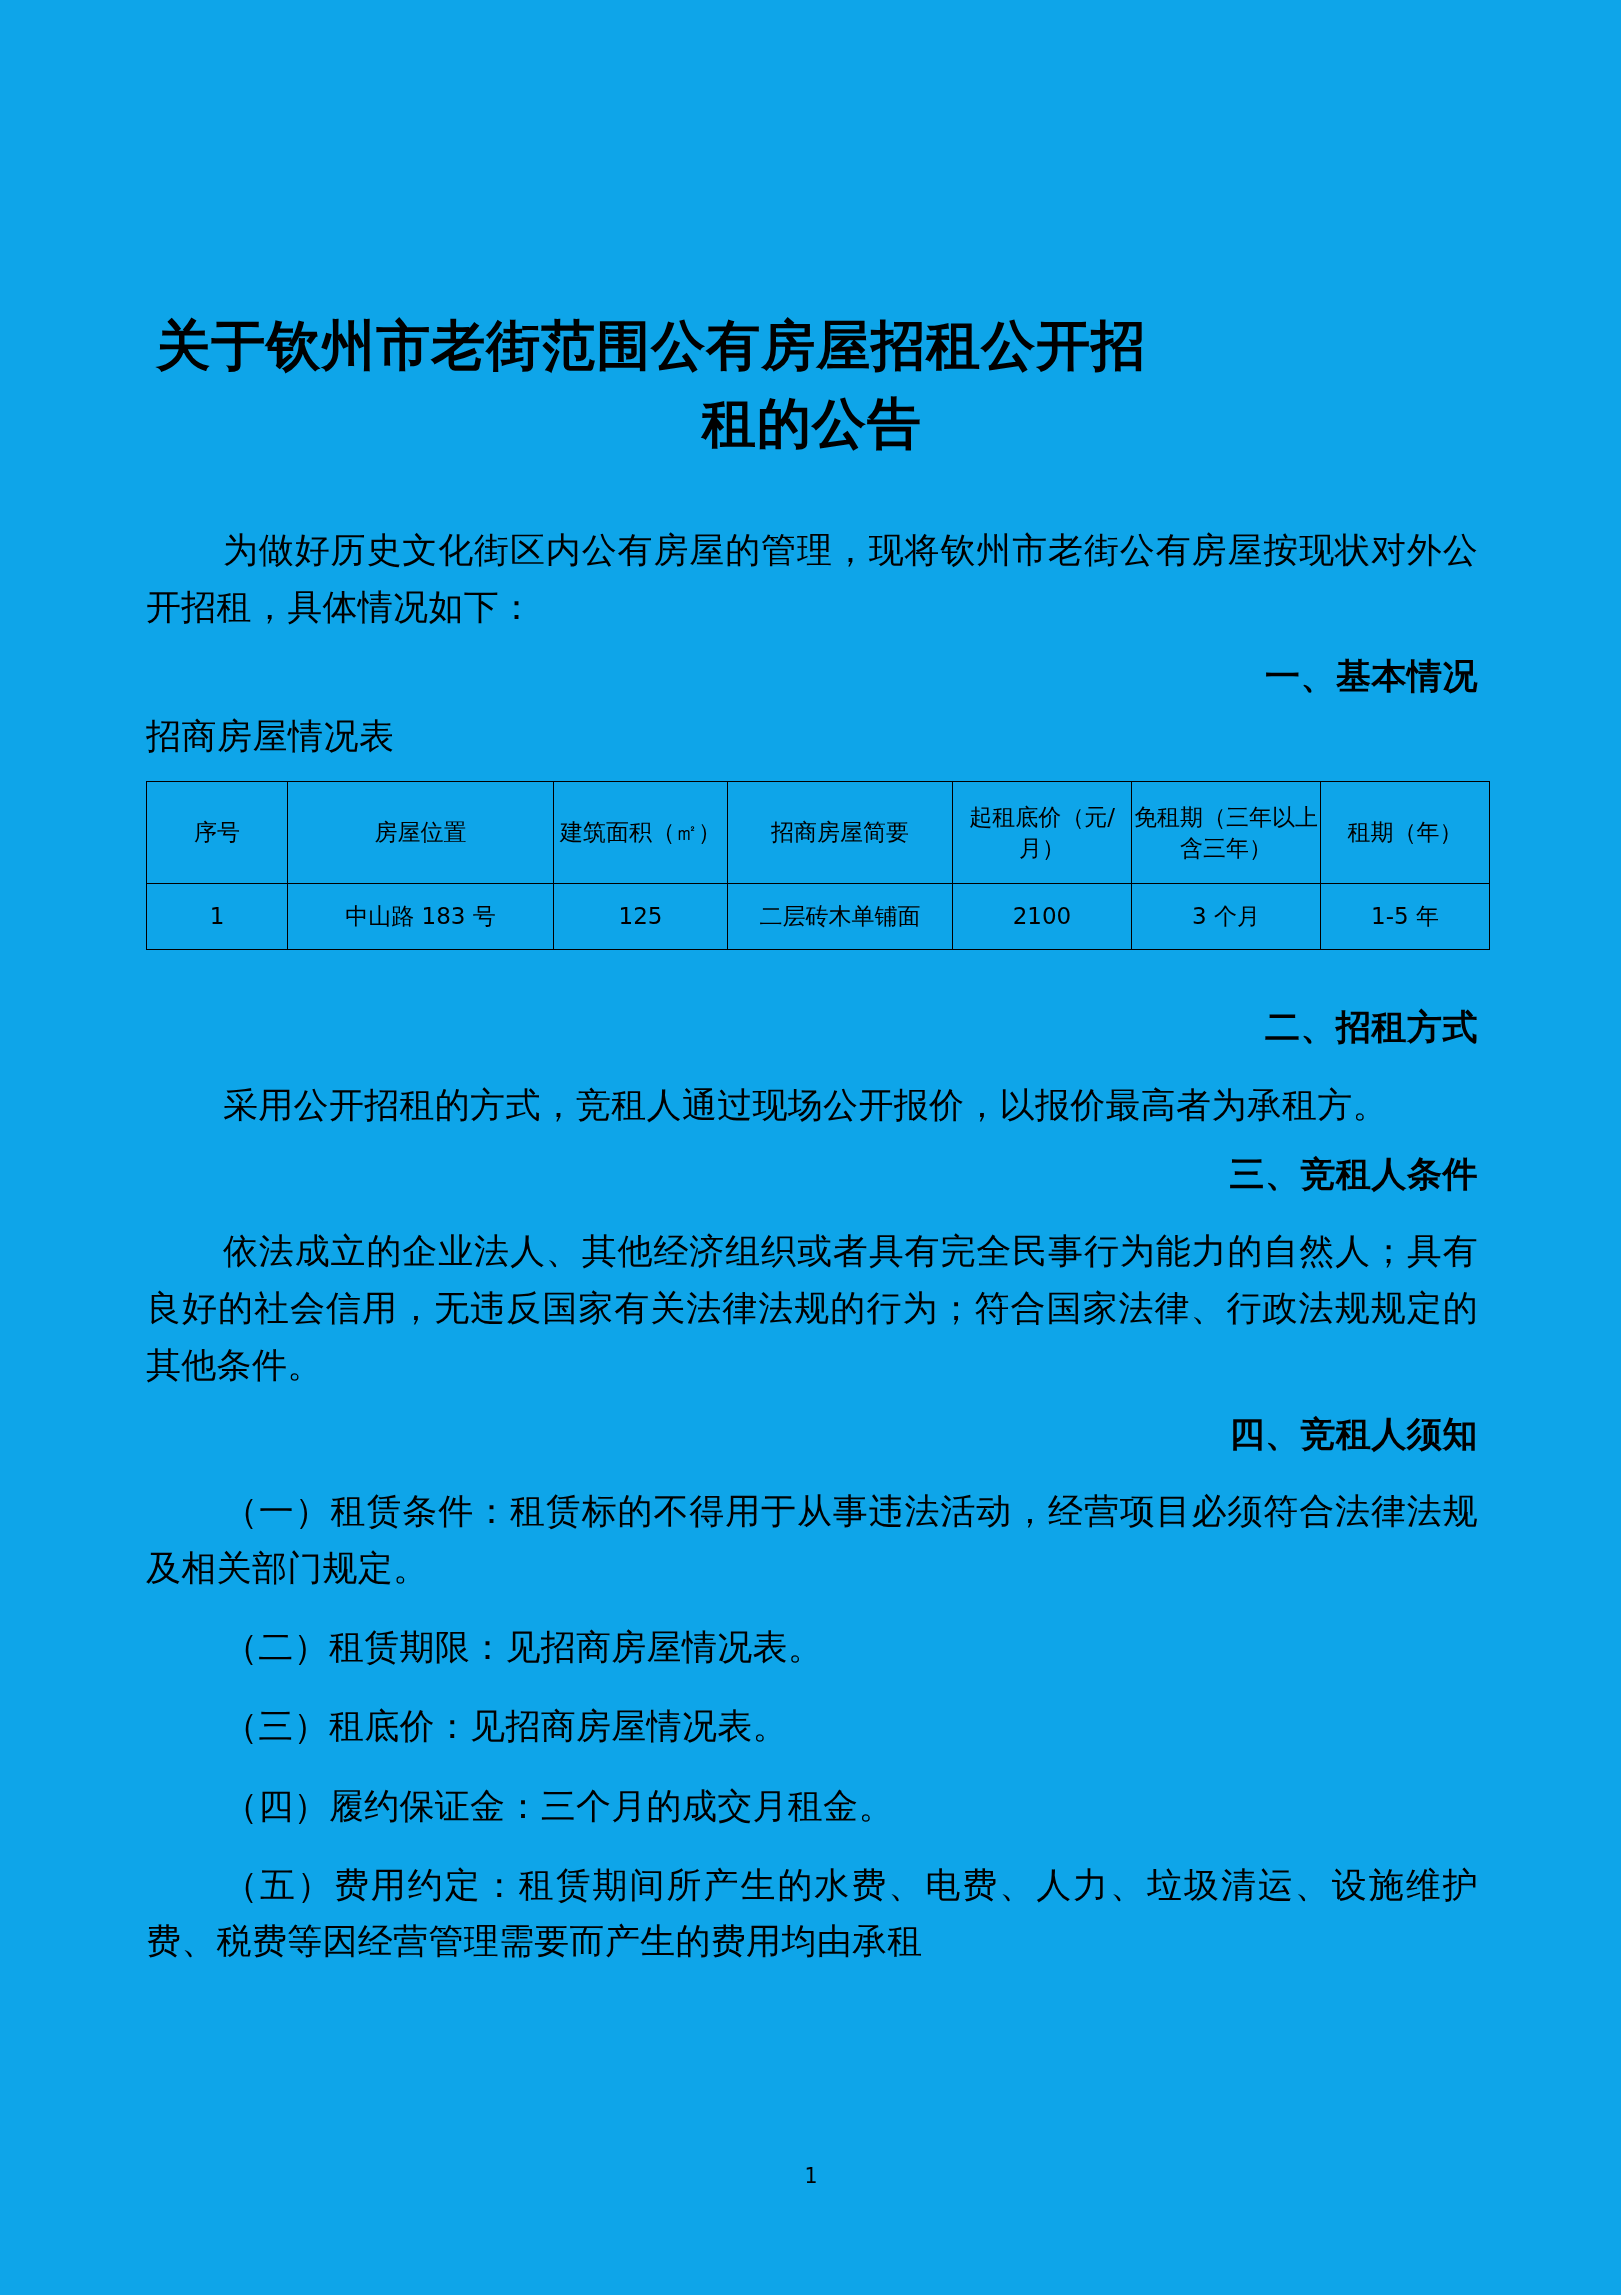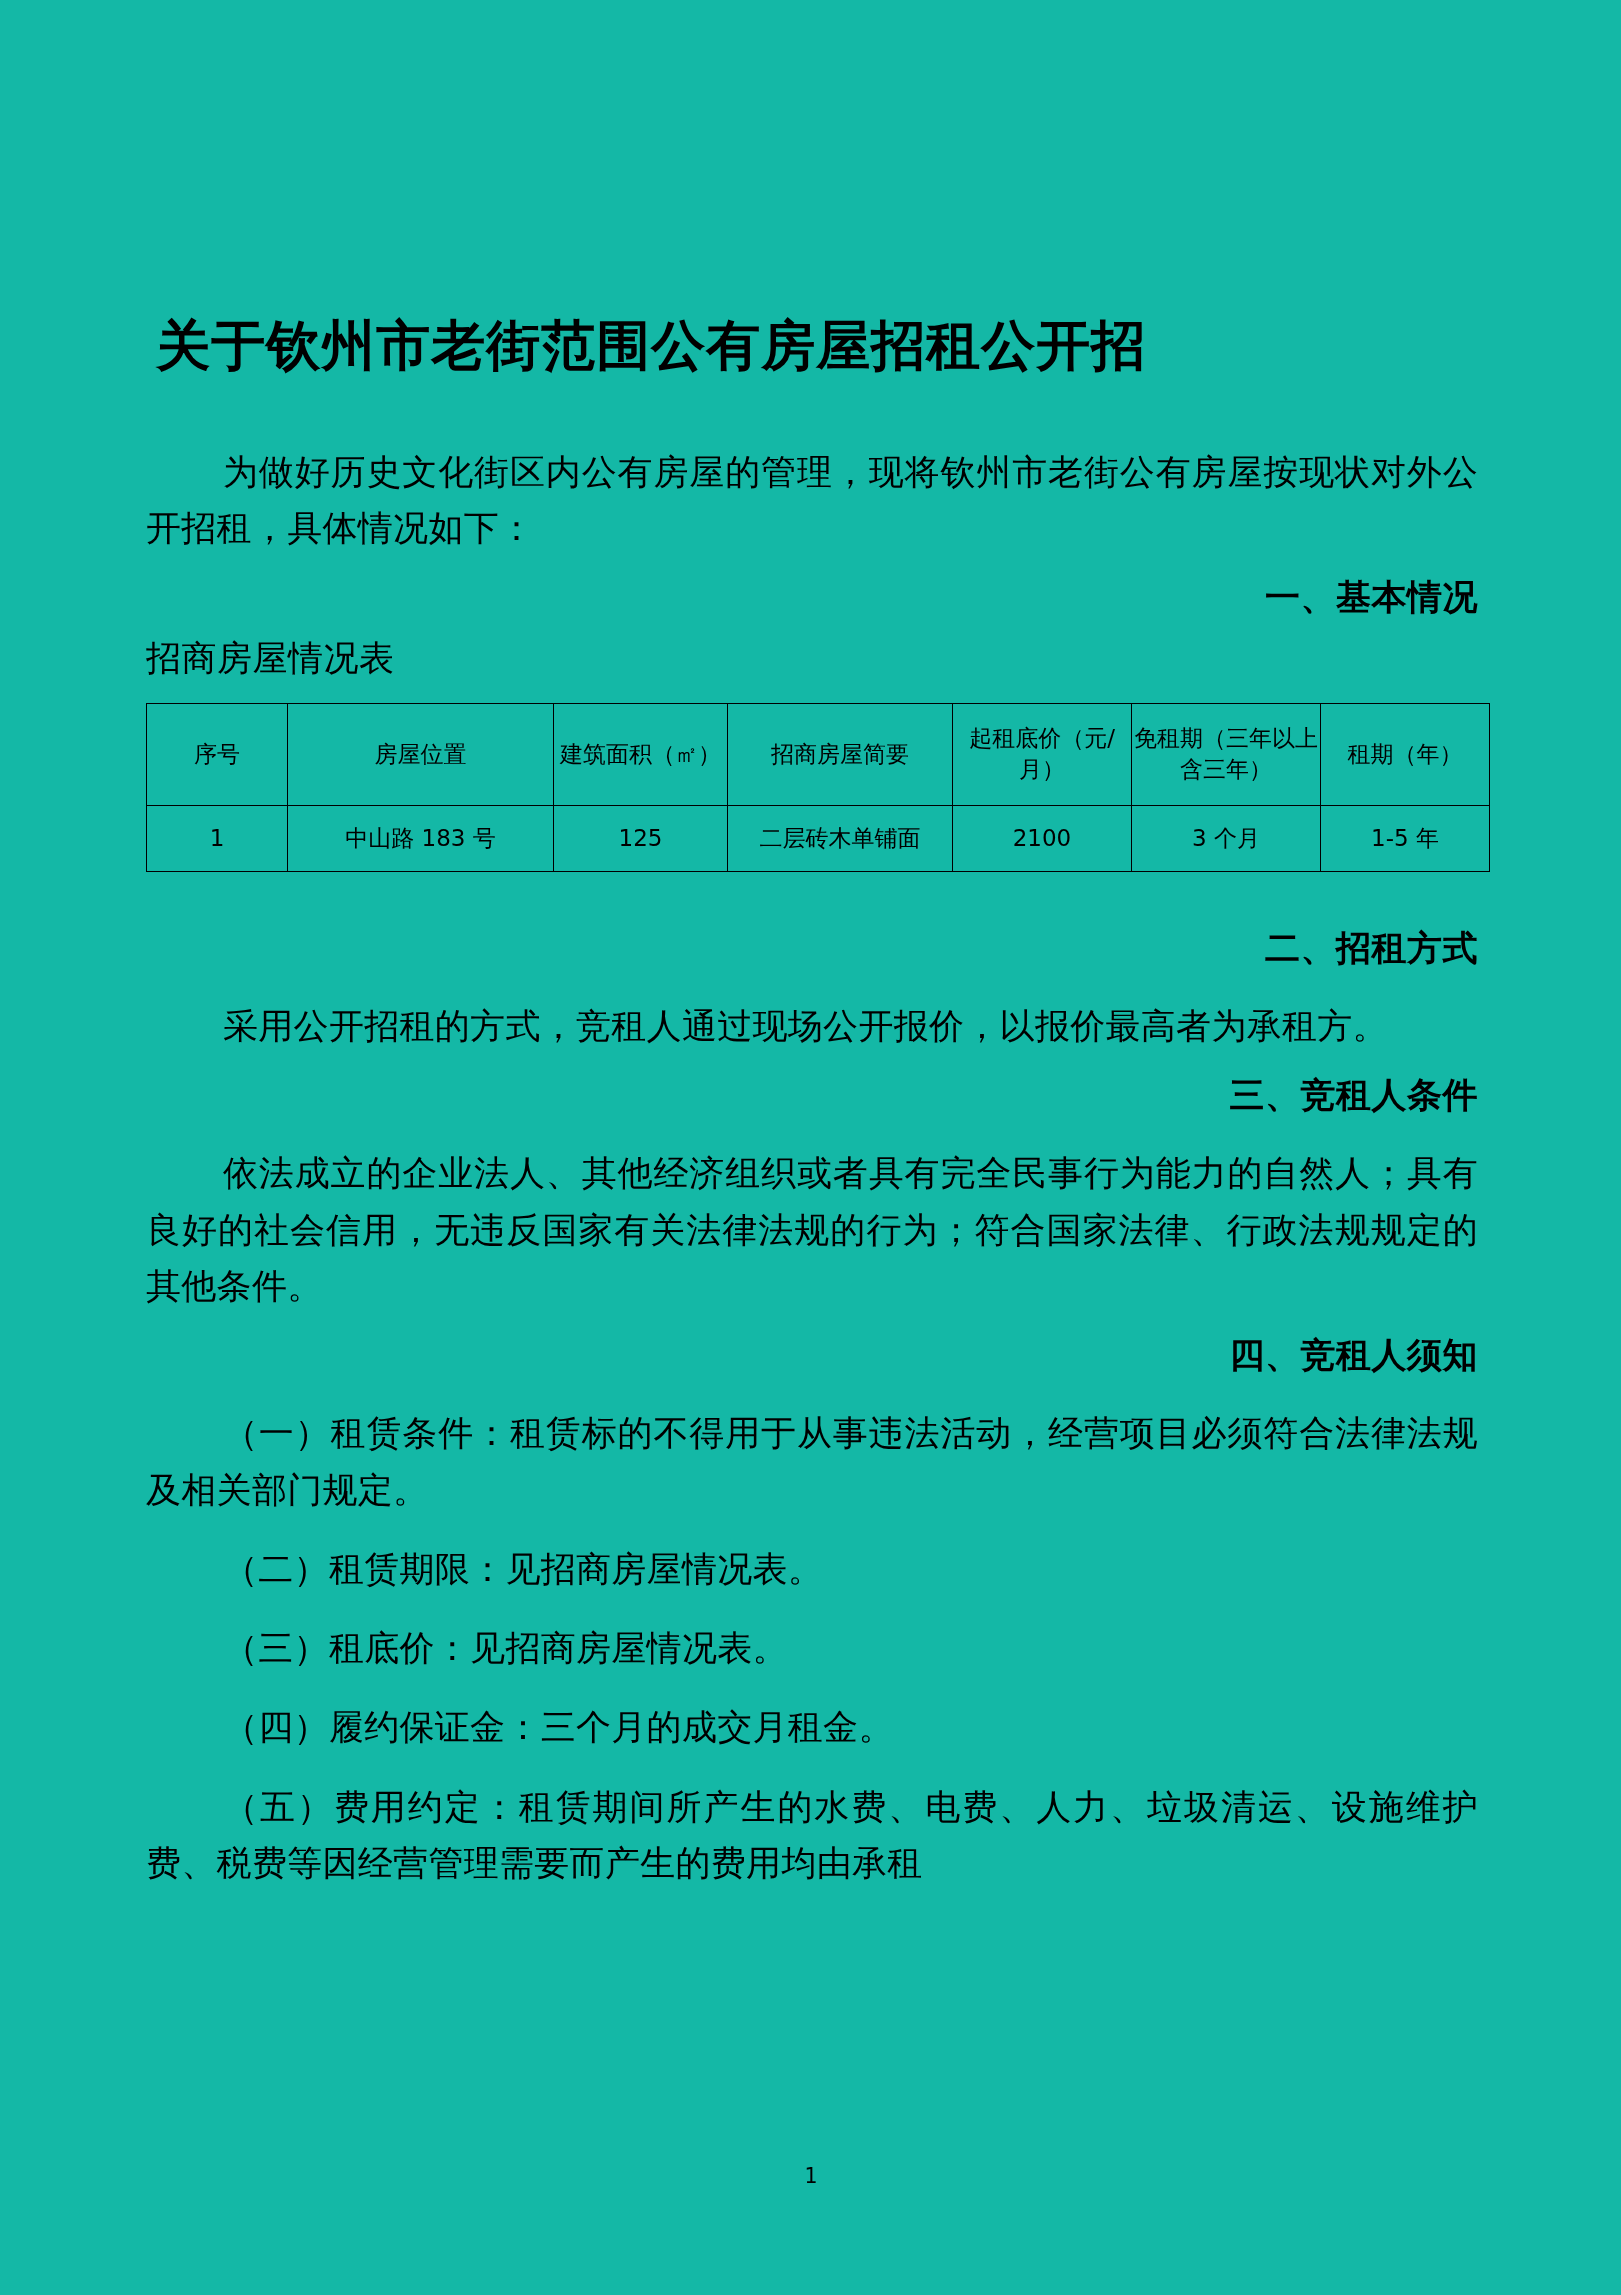--- a/index.html
+++ b/index.html
@@ -13,21 +13,21 @@
     font-family: "DejaVu Serif", "Liberation Serif", serif;
     color: #000000;
     position: relative;
     overflow: hidden;
   }
   .page {
     position: absolute;
     left: 0; top: 0;
     width: 1622px;
     height: 2295px;
-    background: #14b8a6;
+    background: #0ea5e9;
   }
   .content {
     position: absolute;
     left: 146px;
     top: 0;
     width: 1332px;
   }
   .doc-title {
     margin-top: 307px;
     font-size: 54px;
@@ -119,20 +119,21 @@
   .spacer-md { height: 36px; }
 </style>
 </head>
 <body>
 
 <div class="page">
   <div class="content">
 
     <div class="doc-title">
       <span class="line1">关于钦州市老街范围公有房屋招租公开招</span>
+      <span class="line2">租的公告</span>
     </div>
 
     <div class="spacer-md"></div>
 
     <div class="para indent">为做好历史文化街区内公有房屋的管理，现将钦州市老街公有房屋按现状对外公开招租，具体情况如下：</div>
 
     <div class="heading">一、基本情况</div>
 
     <div class="subheading">招商房屋情况表</div>
 

